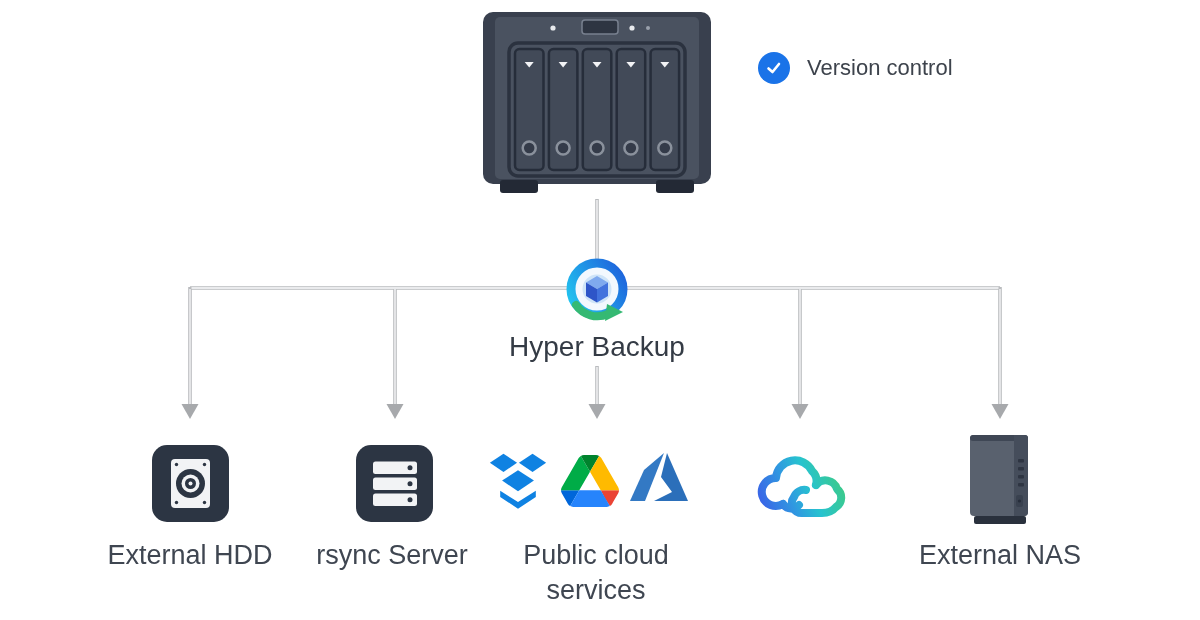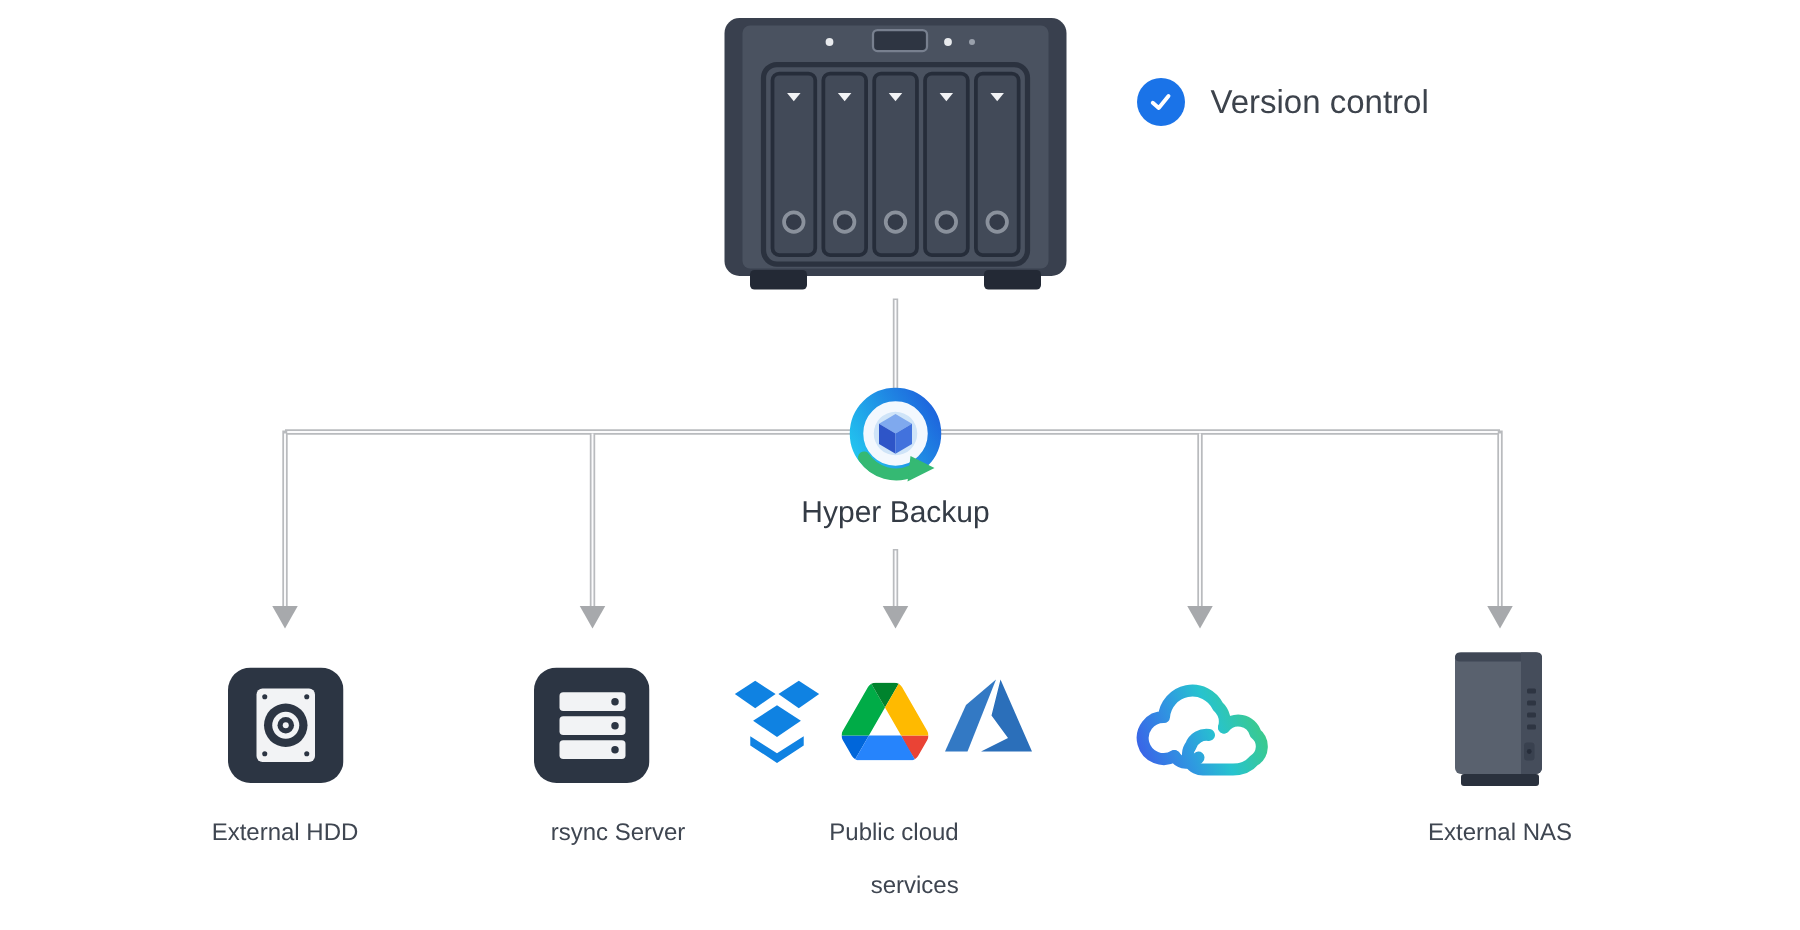--- a/index.html
+++ b/index.html
@@ -1,24 +1,24 @@
 <!DOCTYPE html>
 <html><head>
 <meta charset="utf-8">
 <style>
   html,body{margin:0;padding:0;background:#ffffff;}
   body{font-family:"Liberation Sans","DejaVu Sans",sans-serif;}
   .canvas{position:relative;width:1200px;height:620px;background:#ffffff;overflow:hidden;border-radius:10px;}
   .abs{position:absolute;}
   .cx{transform:translateX(-50%);}
-  .dest-label{font-size:16px;color:#3f4651;text-align:center;white-space:nowrap;line-height:35px;}
+  .dest-label{font-size:27px;color:#3f4651;text-align:center;white-space:nowrap;line-height:35px;}
   .feature-row{display:flex;align-items:center;gap:17px;}
   .feature-label{font-size:22px;color:#3d434c;}
   .check-circle{width:32px;height:32px;border-radius:50%;background:#1a73e8;display:flex;align-items:center;justify-content:center;flex:0 0 auto;}
-  .hub-label{font-size:20px;font-weight:500;color:#343b45;white-space:nowrap;}
+  .hub-label{font-size:28px;font-weight:500;color:#343b45;white-space:nowrap;}
   svg{display:block;}
 </style>
 </head>
 <body>
 
 <div class="canvas">
 
   <svg class="abs" style="left:0;top:0;" width="1200" height="620" aria-hidden="true">
     <g stroke="#b9bbbe" stroke-width="3.6" fill="none">
       <path d="M597 199 V 259"></path>
@@ -206,20 +206,20 @@
         <rect x="50" y="42" width="6" height="3.4" rx="1"></rect>
         <rect x="50" y="50" width="6" height="3.4" rx="1"></rect>
       </g>
       <rect x="48" y="62" width="7" height="12" rx="2" fill="#39414f"></rect>
       <circle cx="51.5" cy="68" r="1.6" fill="#262d3a"></circle>
       <rect x="6" y="83" width="52" height="8" rx="2" fill="#2a313d"></rect>
     </svg>
   </div>
 
   <div class="abs cx dest-label" style="left:190px;top:538px;">External HDD</div>
-  <div class="abs cx dest-label" style="left:392px;top:538px;margin-left:20px;">rsync Server</div>
+  <div class="abs cx dest-label" style="left:392px;top:538px;">rsync Server</div>
   <div class="abs cx dest-label" style="left:596px;top:538px;">
     <span style="display:block;text-align:right;">Public cloud</span>
-    <span style="display:block;text-align:right;">services</span>
+    <span style="display:block;">services</span>
   </div>
   <div class="abs cx dest-label" style="left:1000px;top:538px;">External NAS</div>
 
 </div>
 
 </body></html>

